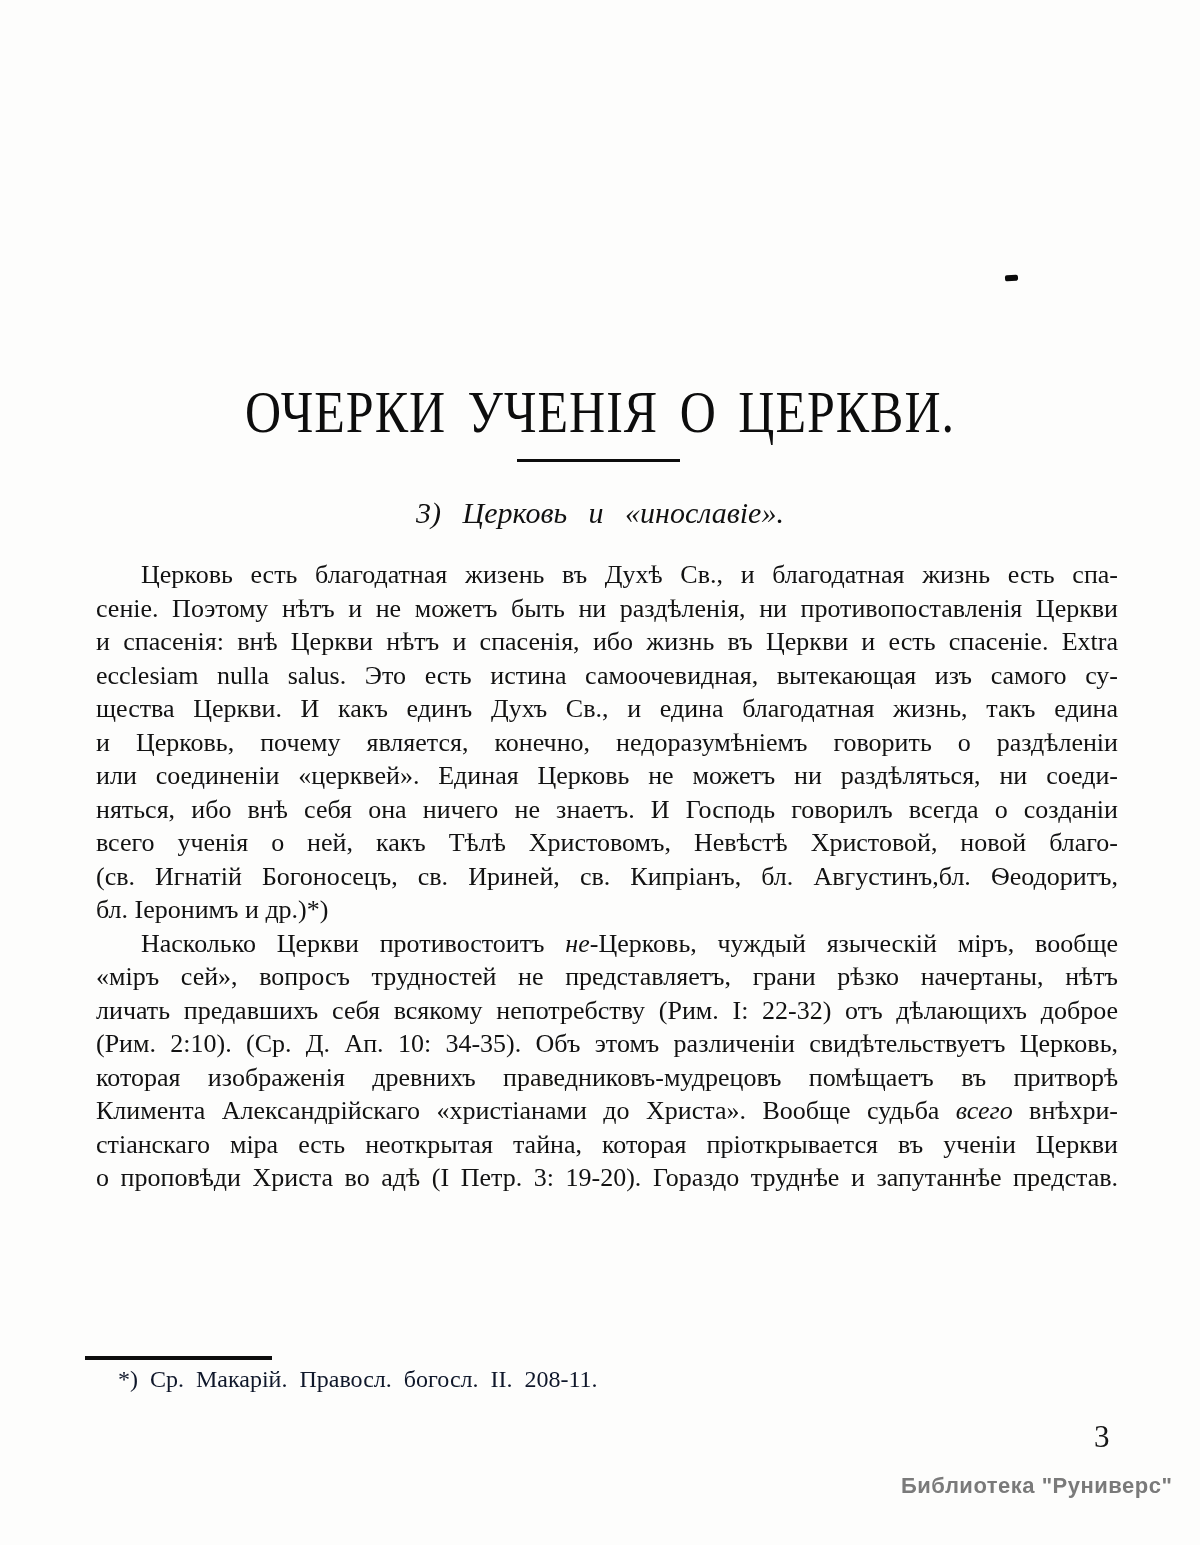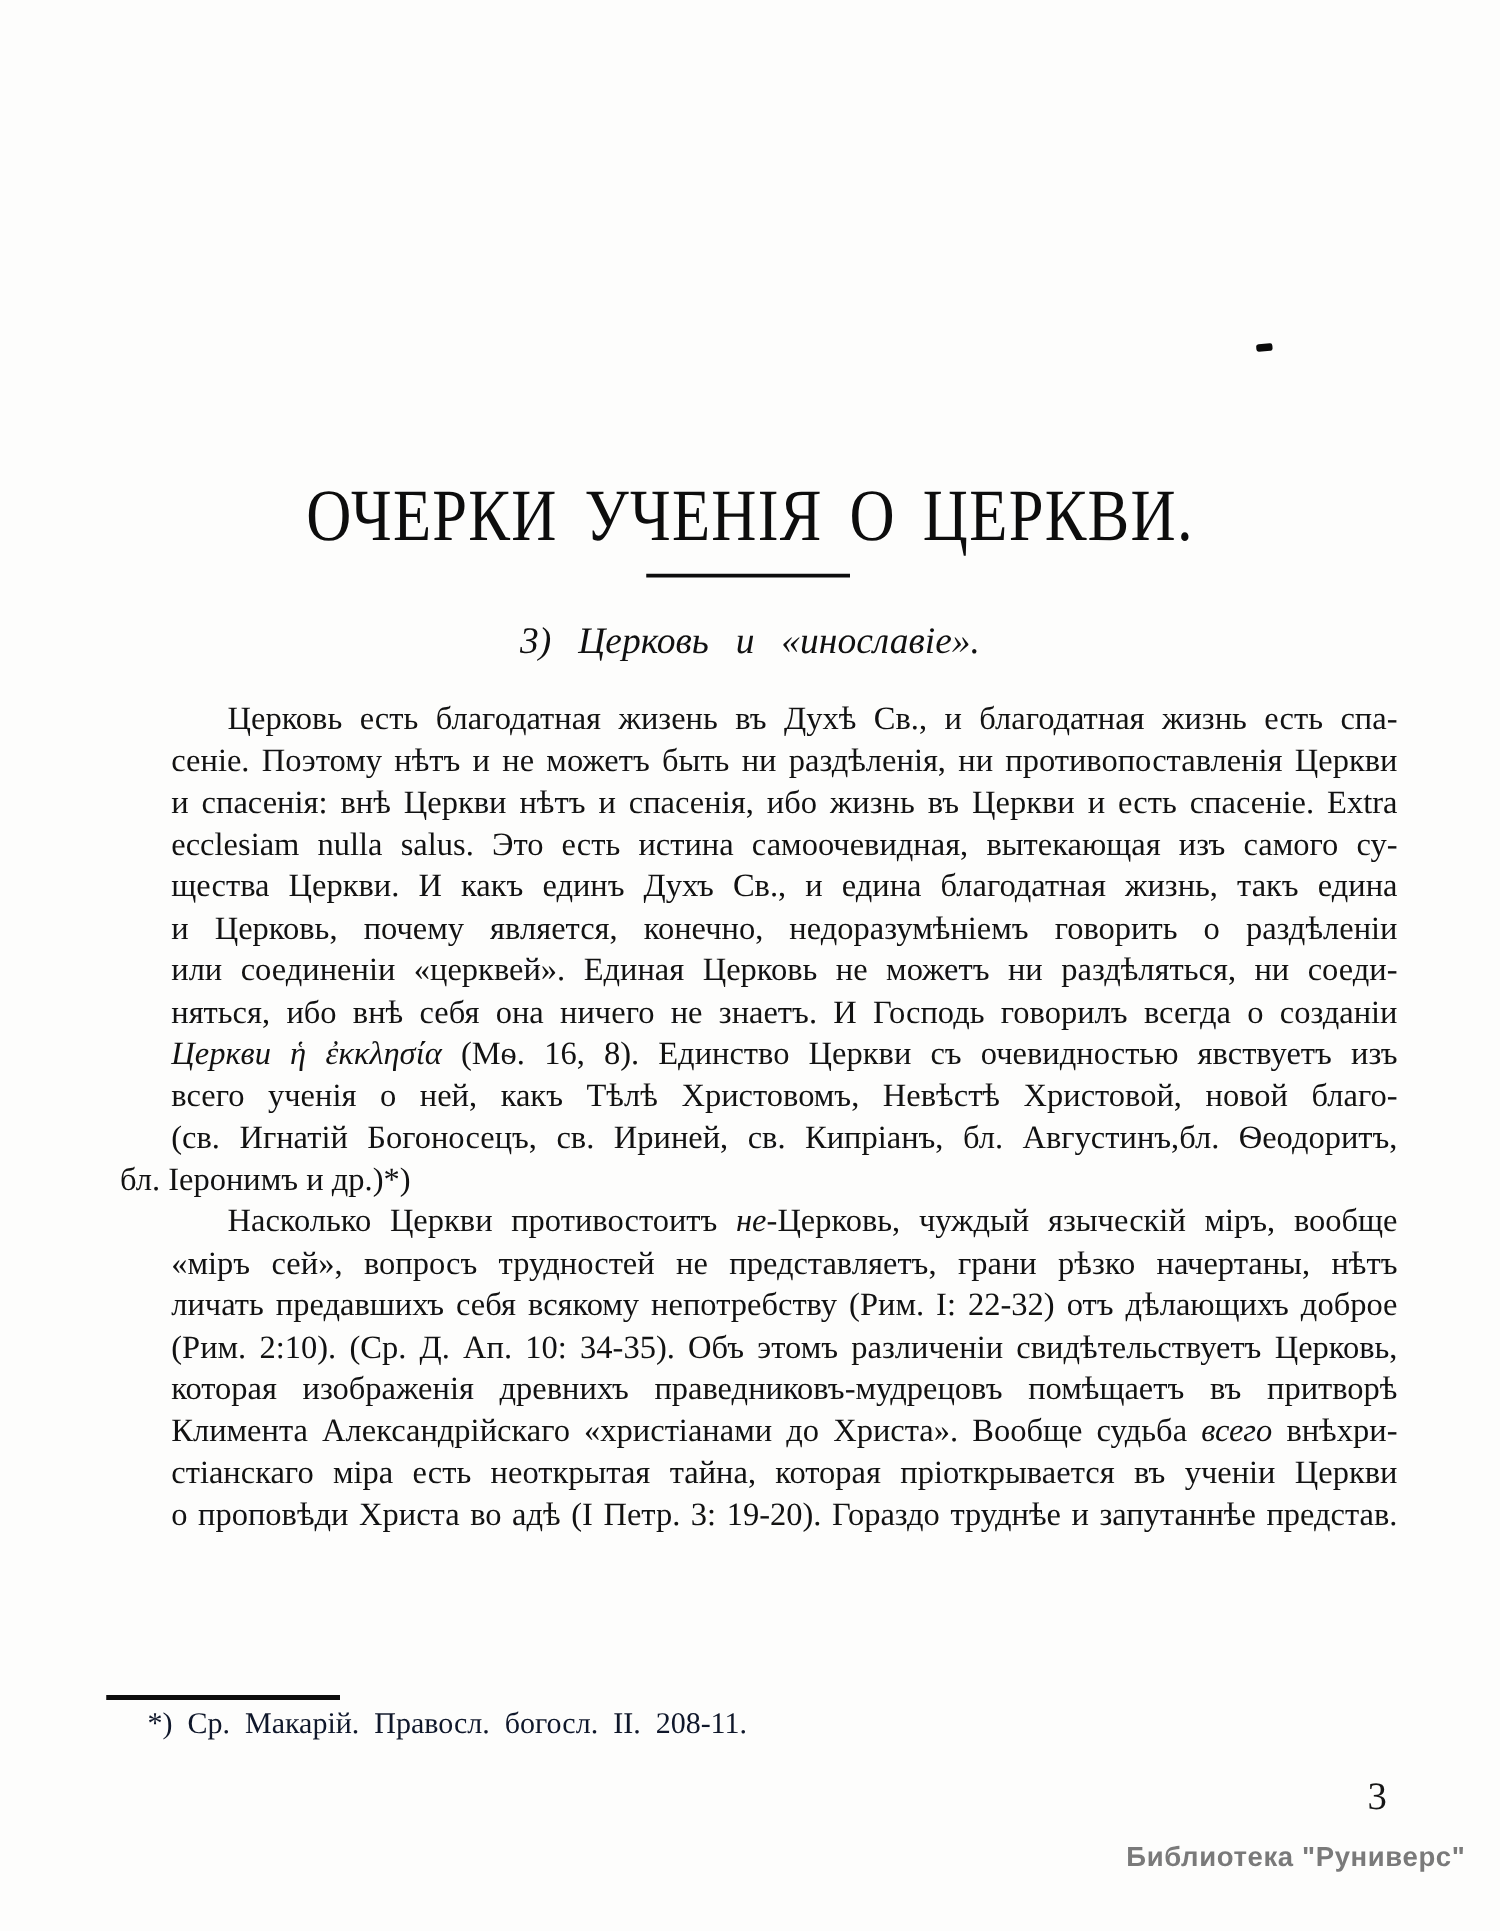--- a/index.html
+++ b/index.html
@@ -77,21 +77,20 @@
   }
   .bl {
     height: 33.5px;
     line-height: 33.5px;
     overflow: visible;
     white-space: normal;
   }
   .bl.just {
     text-align: justify;
     text-align-last: justify;
-    margin-left: 41px;
   }
   .bl.ind {
     text-indent: 45px;
   }
   .it {
     font-style: italic;
   }
   .fn-rule {
     position: absolute;
     left: 85px;
@@ -138,21 +137,20 @@
   <h2 class="subtitle">3) Церковь и «инославіе».</h2>
   <div class="body-text">
       <div class="bl just ind"><span>Церковь есть благодатная жизень въ Духѣ Св., и благодатная жизнь есть спа-</span></div>
       <div class="bl just"><span>сеніе. Поэтому нѣтъ и не можетъ быть ни раздѣленія, ни противопоставленія Церкви</span></div>
       <div class="bl just"><span>и спасенія: внѣ Церкви нѣтъ и спасенія, ибо жизнь въ Церкви и есть спасеніе. Extra</span></div>
       <div class="bl just"><span>ecclesiam nulla salus. Это есть истина самоочевидная, вытекающая изъ самого су-</span></div>
       <div class="bl just"><span>щества Церкви. И какъ единъ Духъ Св., и едина благодатная жизнь, такъ едина</span></div>
       <div class="bl just"><span>и Церковь, почему является, конечно, недоразумѣніемъ говорить о раздѣленіи</span></div>
       <div class="bl just"><span>или соединеніи «церквей». Единая Церковь не можетъ ни раздѣляться, ни соеди-</span></div>
       <div class="bl just"><span>няться, ибо внѣ себя она ничего не знаетъ. И Господь говорилъ всегда о созданіи</span></div>
-      <div class="bl just"><span class="it">Церкви ἡ ἐκκλησία </span><span>(Мѳ. 16, 8). Единство Церкви съ очевидностью явствуетъ изъ</span></div>
       <div class="bl just"><span>всего ученія о ней, какъ Тѣлѣ Христовомъ, Невѣстѣ Христовой, новой благо-</span></div>
       <div class="bl just"><span>(св. Игнатій Богоносецъ, св. Ириней, св. Кипріанъ, бл. Августинъ,бл. Ѳеодоритъ,</span></div>
       <div class="bl"><span>бл. Іеронимъ и др.)*)</span></div>
       <div class="bl just ind"><span>Насколько Церкви противостоитъ </span><span class="it">не</span><span>-Церковь, чуждый языческій міръ, вообще</span></div>
       <div class="bl just"><span>«міръ сей», вопросъ трудностей не представляетъ, грани рѣзко начертаны, нѣтъ</span></div>
       <div class="bl just"><span>личать предавшихъ себя всякому непотребству (Рим. I: 22-32) отъ дѣлающихъ доброе</span></div>
       <div class="bl just"><span>(Рим. 2:10). (Ср. Д. Ап. 10: 34-35). Объ этомъ различеніи свидѣтельствуетъ Церковь,</span></div>
       <div class="bl just"><span>которая изображенія древнихъ праведниковъ-мудрецовъ помѣщаетъ въ притворѣ</span></div>
       <div class="bl just"><span>Климента Александрійскаго «христіанами до Христа». Вообще судьба </span><span class="it">всего</span><span> внѣхри-</span></div>
       <div class="bl just"><span>стіанскаго міра есть неоткрытая тайна, которая пріоткрывается въ ученіи Церкви</span></div>

